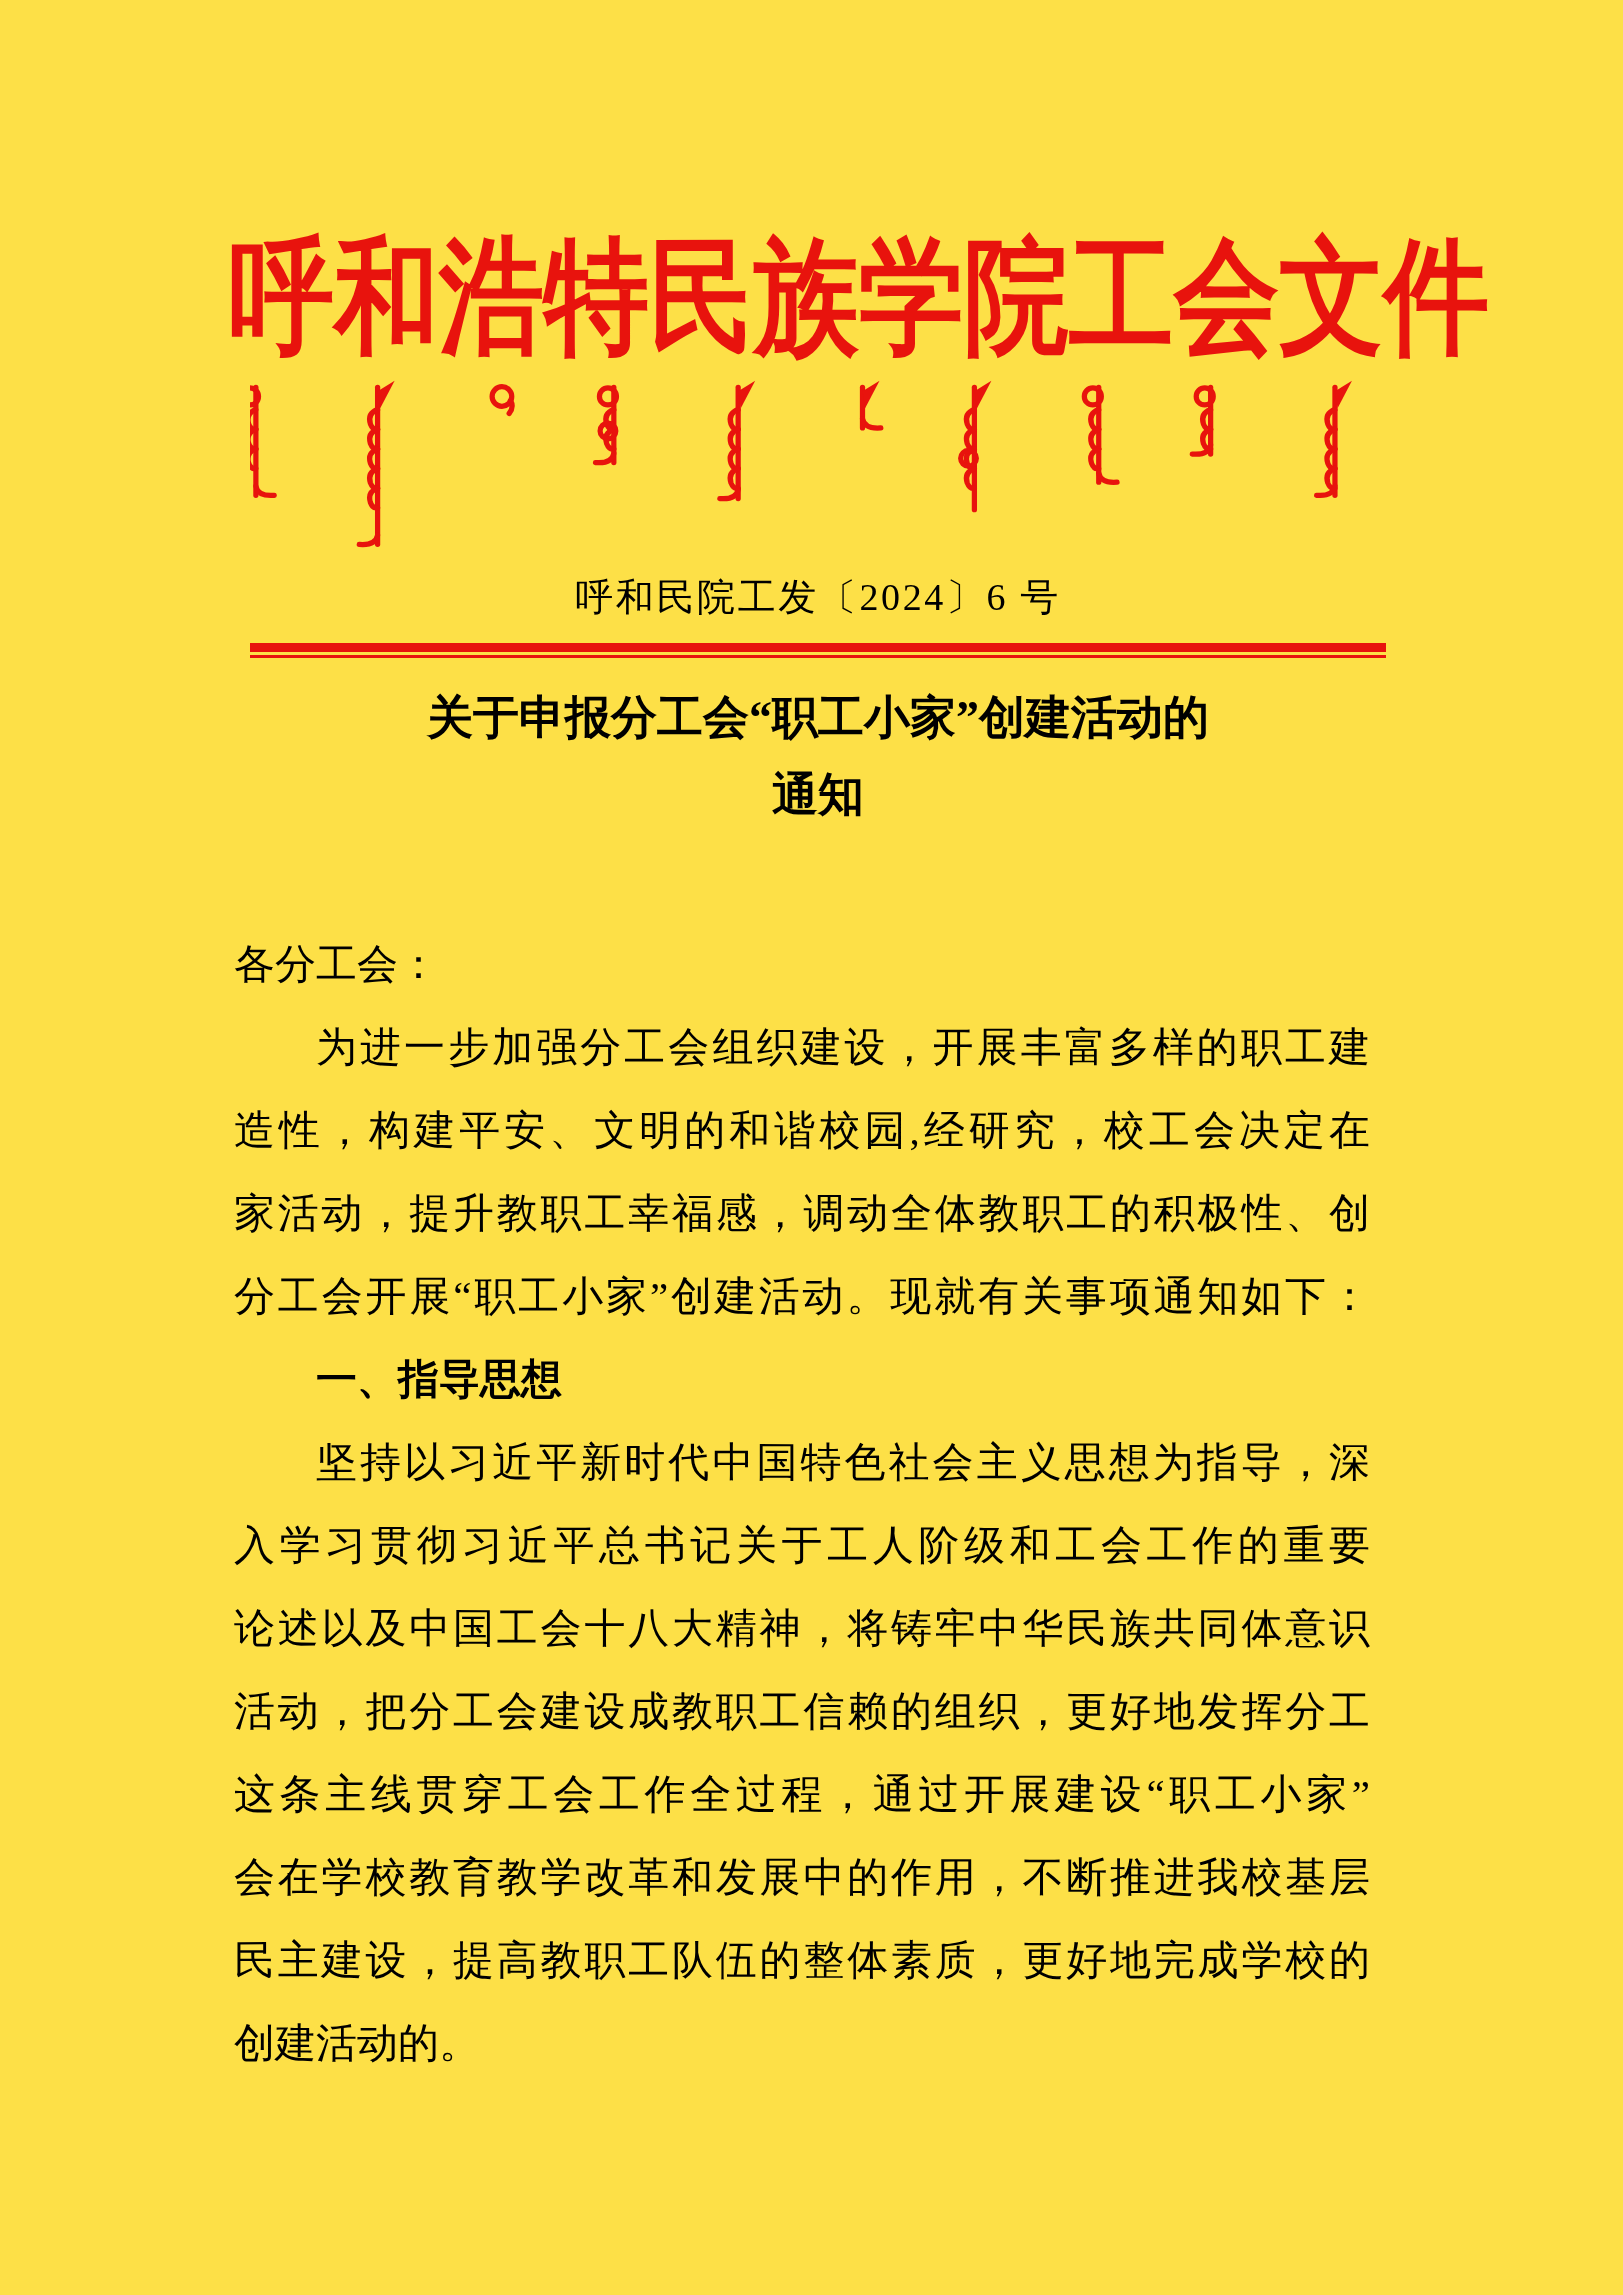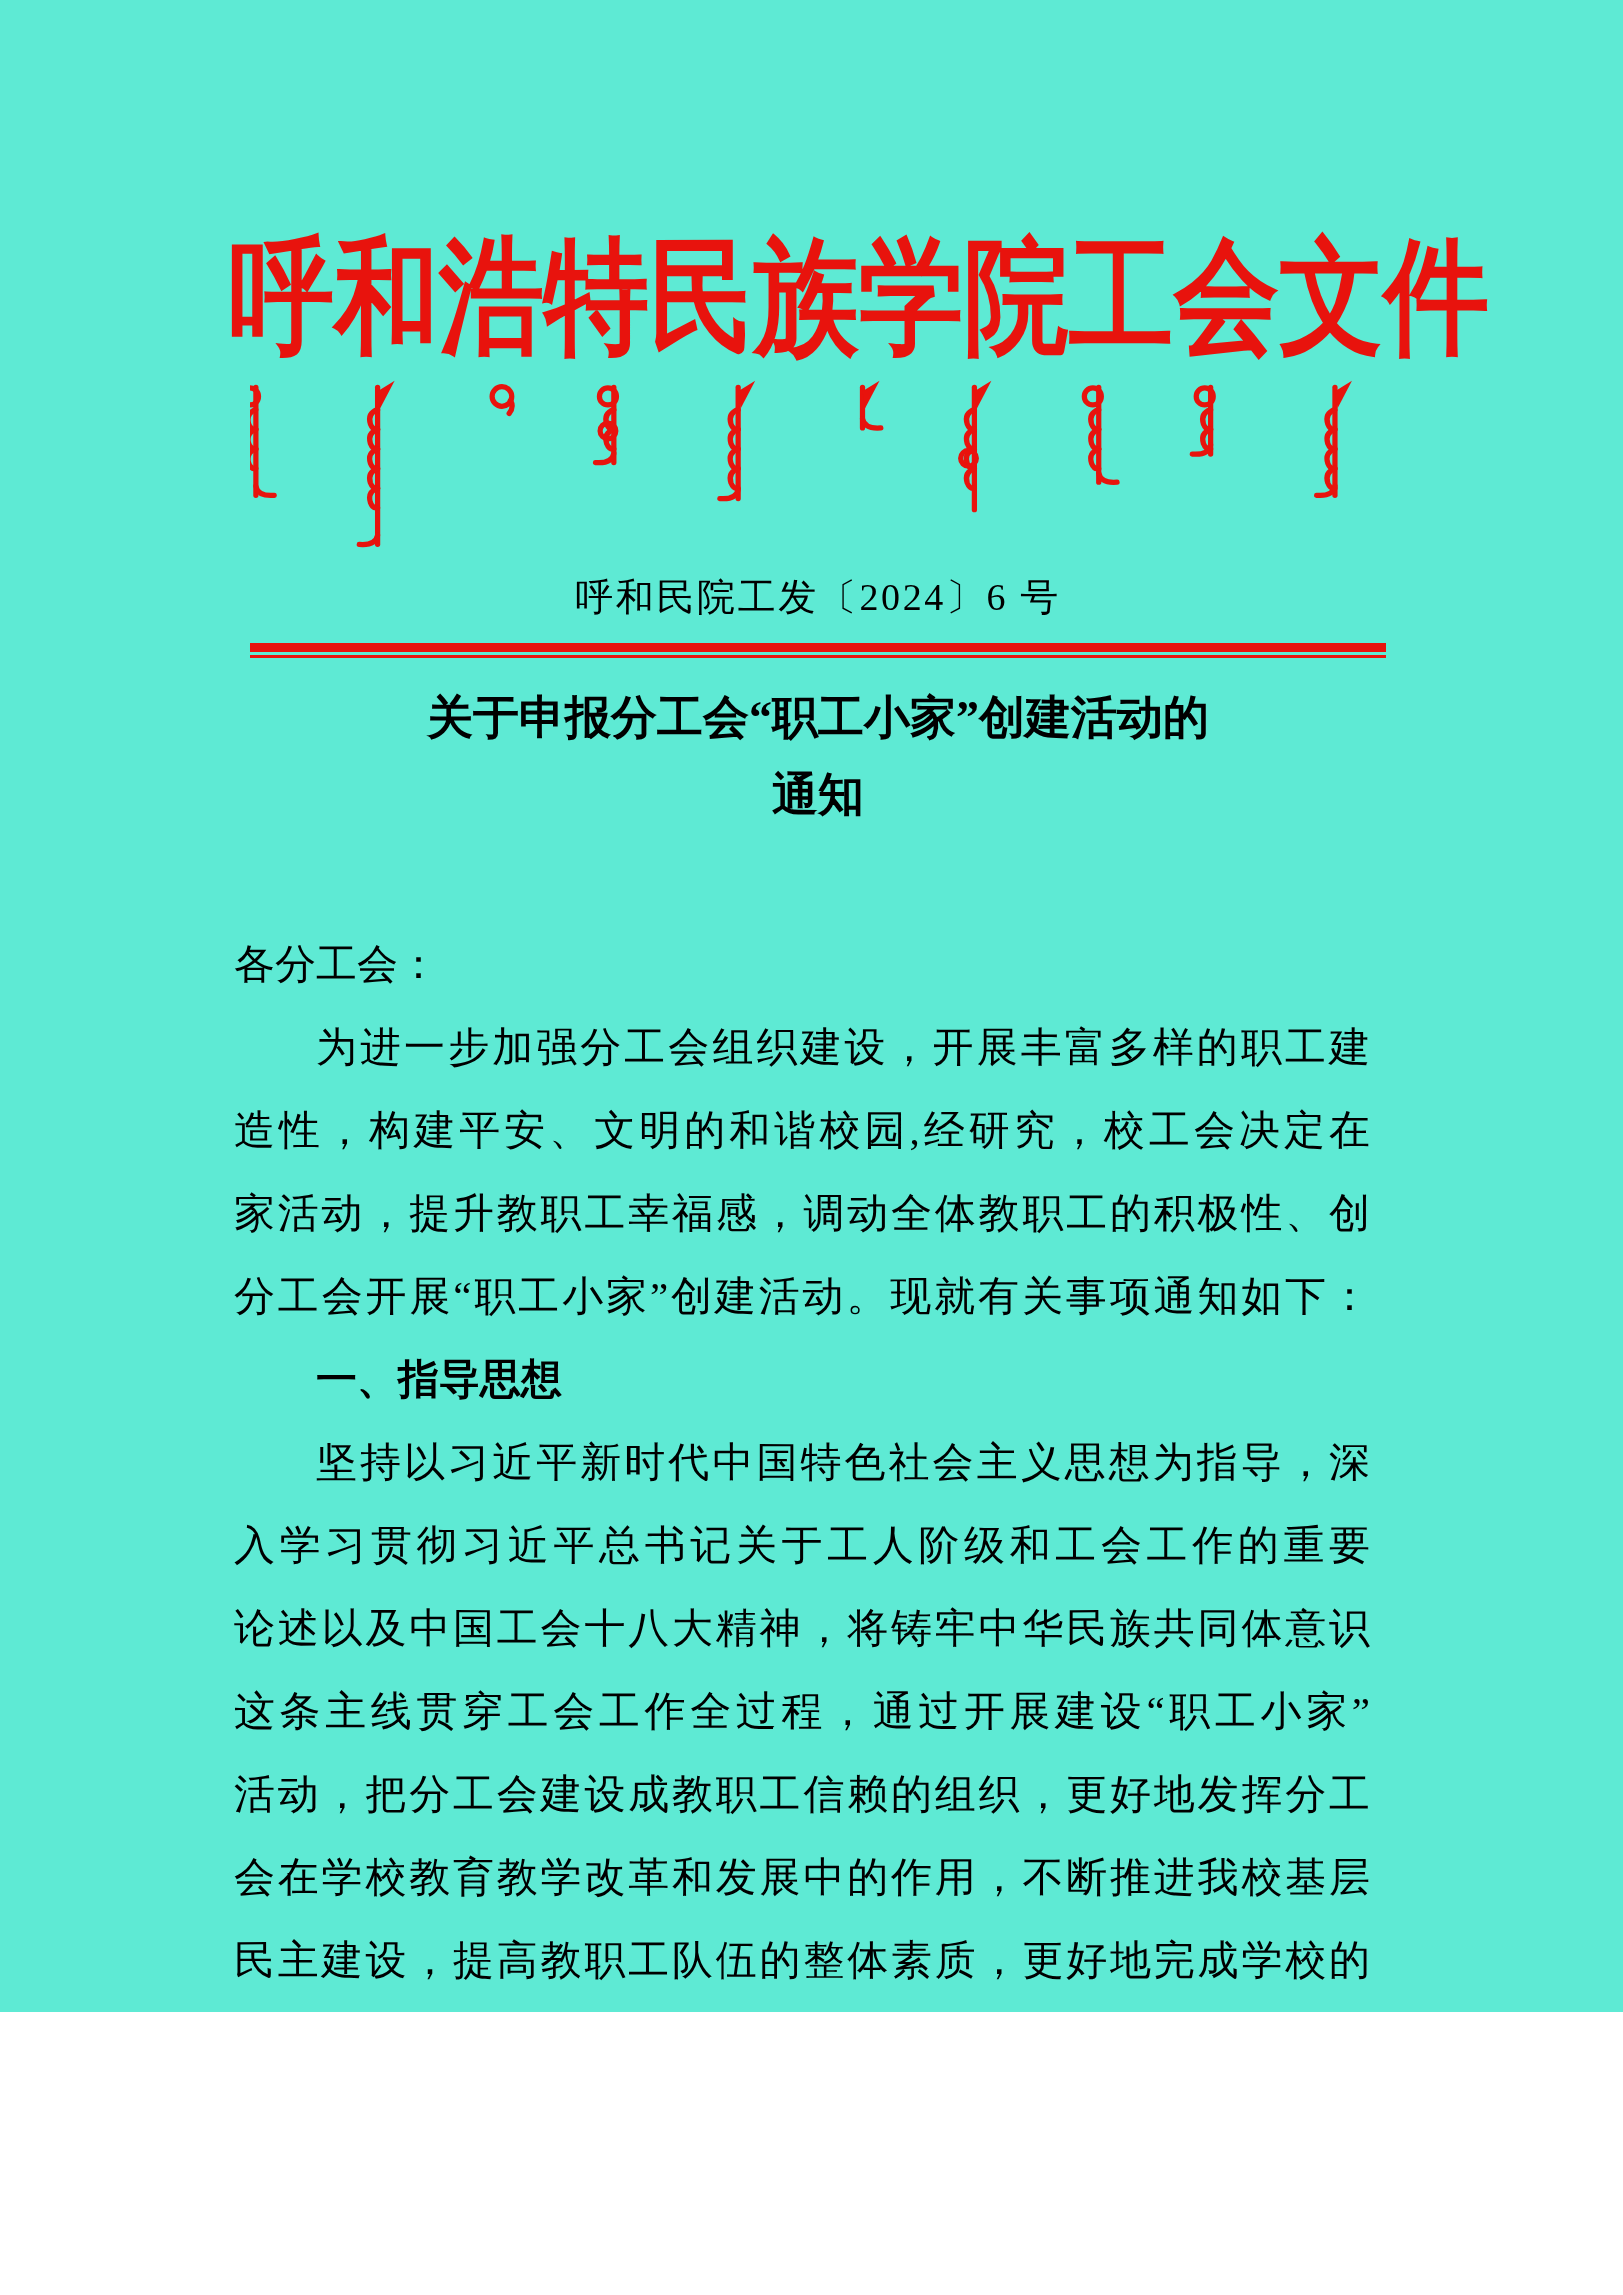--- a/index.html
+++ b/index.html
@@ -1,18 +1,18 @@
 <!DOCTYPE html>
 <html style="font-size:10.5px"><head>
 <meta charset="utf-8">
 <style>
   :root{ --red:#e8130d; --ink:#000; }
   html,body{ margin:0; padding:0; background:#ffffff; }
   .page{
-    position:relative; width:1623px; height:2012px; background:#5eead4;
+    position:relative; width:1623px; height:2295px; background:#fde047;
     overflow:hidden; font-family:"Liberation Serif", serif; color:var(--ink);
   }
   .org-title{
     position:absolute; left:229px; top:228px; width:1171px;
     text-align:center; white-space:nowrap;
     font-family:"Liberation Serif", serif; font-weight:900;
     font-size:105px; line-height:139px; color:var(--red);
     transform:scaleY(1.2); transform-origin:50% 50%;
   }
   .mongolian{ position:absolute; left:250px; top:378px; }
@@ -146,21 +146,21 @@
   <div class="body-block">
       <div class="bline style-plain">各分工会：</div>
       <div class="bline style-indent-justify">为进一步加强分工会组织建设，开展丰富多样的职工建</div>
       <div class="bline style-justify">造性，构建平安、文明的和谐校园,经研究，校工会决定在</div>
       <div class="bline style-justify">家活动，提升教职工幸福感，调动全体教职工的积极性、创</div>
       <div class="bline style-justify">分工会开展“职工小家”创建活动。现就有关事项通知如下：</div>
       <div class="bline style-heading">一、指导思想</div>
       <div class="bline style-indent-justify">坚持以习近平新时代中国特色社会主义思想为指导，深</div>
       <div class="bline style-justify">入学习贯彻习近平总书记关于工人阶级和工会工作的重要</div>
       <div class="bline style-justify">论述以及中国工会十八大精神，将铸牢中华民族共同体意识</div>
+      <div class="bline style-justify">活动，把分工会建设成教职工信赖的组织，更好地发挥分工</div>
       <div class="bline style-justify">这条主线贯穿工会工作全过程，通过开展建设“职工小家”</div>
-      <div class="bline style-justify">活动，把分工会建设成教职工信赖的组织，更好地发挥分工</div>
       <div class="bline style-justify">会在学校教育教学改革和发展中的作用，不断推进我校基层</div>
       <div class="bline style-justify">民主建设，提高教职工队伍的整体素质，更好地完成学校的</div>
       <div class="bline style-plain">创建活动的。</div>
     </div>
 
 </div>
 
 
 </body></html>

